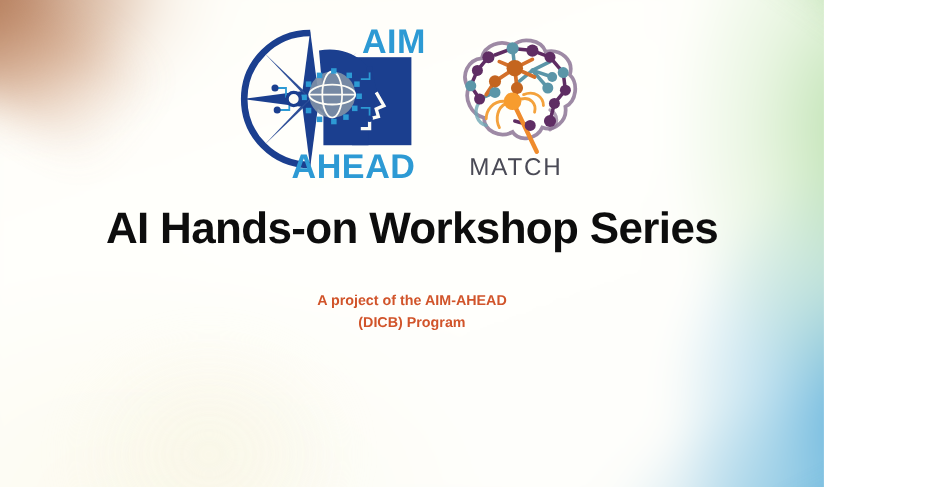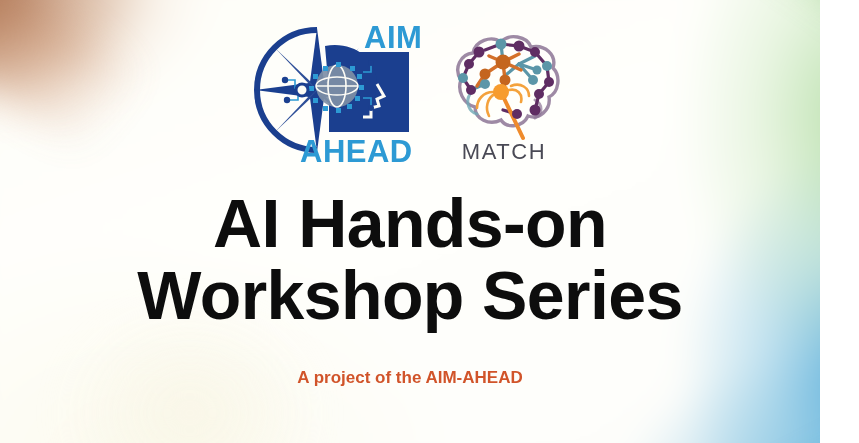--- a/index.html
+++ b/index.html
@@ -7,24 +7,25 @@
     margin: 0;
     padding: 0;
     background: #ffffff;
   }
   body {
     font-family: "Liberation Sans", sans-serif;
   }
 
   #slide {
     position: relative;
-    width: 820px;
+    width: 737px;
     height: 443px;
     overflow: hidden;
     background: #fdfcf6;
+    padding-left: 12px;
   }
 
   
   .bg-layer {
     position: absolute;
     inset: 0;
     overflow: hidden;
     pointer-events: none;
   }
   .bg-base {
@@ -100,33 +101,33 @@
     width: 130px;
     height: 145px;
     position: relative;
   }
   .logo-aim svg, .logo-match svg { display: block; }
 
   .title {
     margin-top: 20px;
     width: 700px;
     text-align: center;
-    font-size: 68px;
+    font-size: 40px;
     line-height: 1.06;
     font-weight: bold;
     color: #0d0d0d;
     letter-spacing: -0.6px;
     font-family: "Liberation Sans", sans-serif;
   }
 
   .subtitle {
     margin-top: 34px;
     width: 620px;
     text-align: center;
-    font-size: 17px;
+    font-size: 13px;
     line-height: 1.5;
     font-weight: bold;
     color: #d1542a;
     font-family: "Liberation Sans", sans-serif;
   }
   .subtitle .line { display: block; }
 </style>
 </head>
 <body>
 
@@ -298,16 +299,17 @@
 
           <text x="65" y="137" text-anchor="middle" font-family="'Liberation Sans', sans-serif" font-size="22" font-weight="normal" fill="#4a4a55" letter-spacing="1.6">MATCH</text>
         </svg>
       </div>
     </div>
 
     <div class="title">AI Hands-on Workshop Series</div>
 
     <div class="subtitle">
       <span class="line">A project of the AIM-AHEAD</span>
+      <span class="line">(DICB) Program</span>
     </div>
 
   </div>
 </div>
 
 </body></html>

